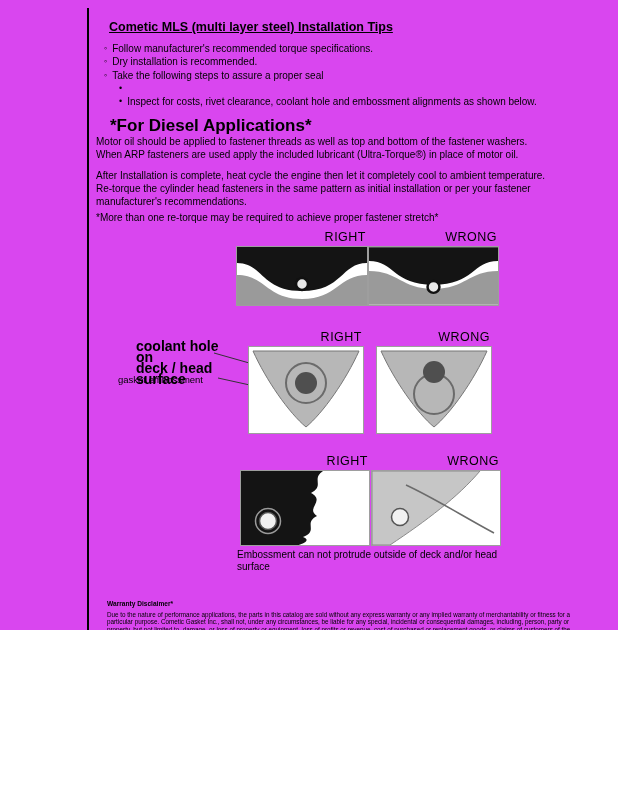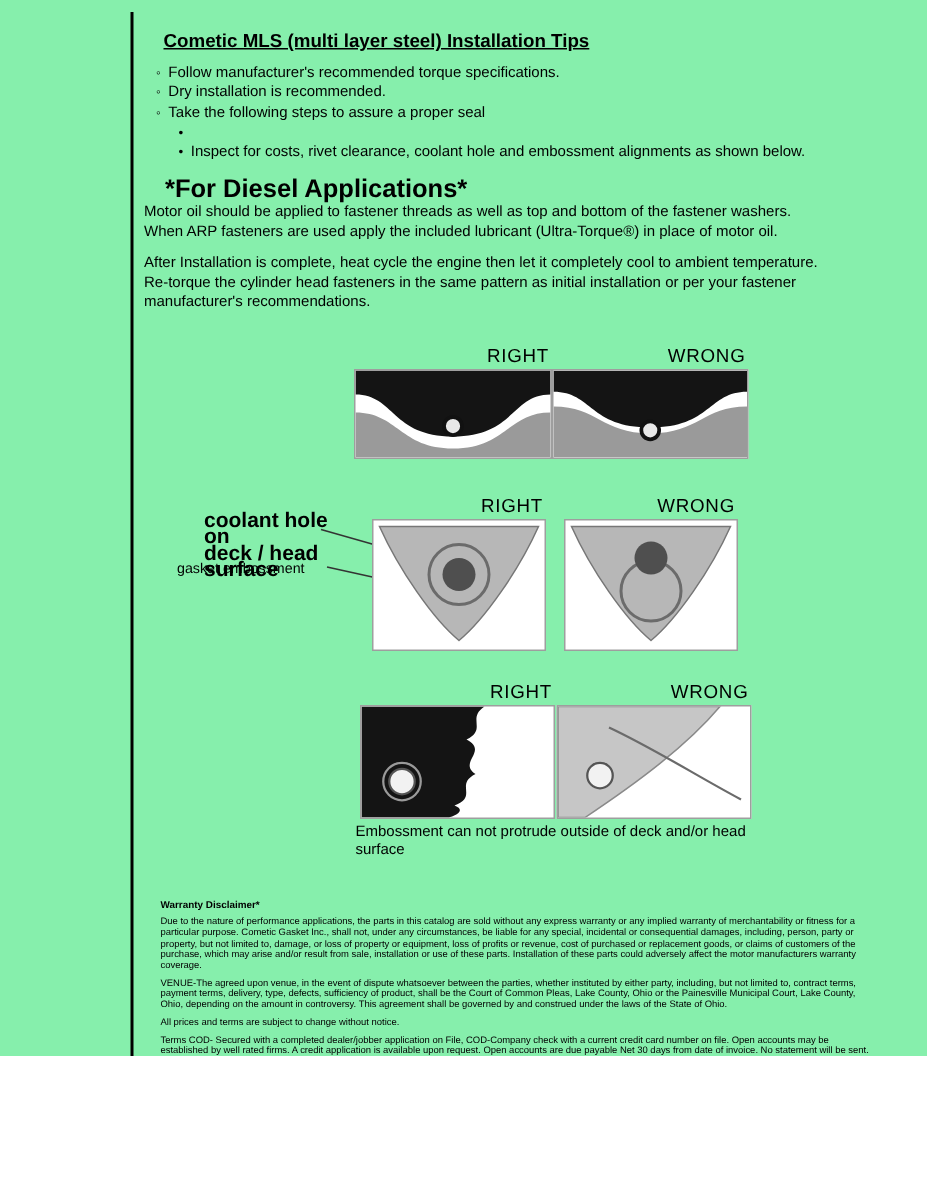--- a/index.html
+++ b/index.html
@@ -1,18 +1,18 @@
 <!DOCTYPE html>
 <html><head>
 <meta charset="utf-8">
 <style>
   * { margin:0; padding:0; box-sizing:border-box; }
   html,body { background:#ffffff; }
   .page {
-    position:relative; width:618px; height:704px; background:#86efac;
+    position:relative; width:618px; height:630px; background:#d946ef;
     font-family:"Liberation Sans", sans-serif; color:#000; overflow:hidden;
   }
   .left-rule { position:absolute; left:87px; top:8px; width:2px; height:778px; background:#000; }
 
   .title { position:absolute; left:109px; top:20px; font-size:12.5px; font-weight:bold; text-decoration:underline; white-space:nowrap; }
 
   .bullets { position:absolute; left:104px; top:43px; font-size:10px; line-height:11.5px; width:470px; }
   .bullet-line { display:flex; gap:5px; margin-bottom:1.8px; }
   .bullet-line.l2 { margin-left:15px; }
   .marker { flex:0 0 auto; font-size:9px; line-height:11.5px; }
@@ -64,20 +64,21 @@
     </div>
     <div class="bullet-line l2">
       <span class="marker">•</span>
       <span>Inspect for costs, rivet clearance, coolant hole and embossment alignments as shown below.</span>
     </div>
   </div>
 
   <div class="diesel-heading">*For Diesel Applications*</div>
   <div class="para para1">Motor oil should be applied to fastener threads as well as top and bottom of the fastener washers. When ARP fasteners are used apply the included lubricant (Ultra-Torque®) in place of motor oil.</div>
   <div class="para para2">After Installation is complete, heat cycle the engine then let it completely cool to ambient temperature. Re-torque the cylinder head fasteners in the same pattern as initial installation or per your fastener manufacturer's recommendations.</div>
+  <div class="para note">*More than one re-torque may be required to achieve proper fastener stretch*</div>
 
   <div class="dg-header" style="left:236px; top:230px; width:130px;">RIGHT</div>
   <div class="dg-header" style="left:368px; top:230px; width:129px;">WRONG</div>
 
   <div class="panel" style="left:236px; top:246px; width:132px; height:60px;">
     <svg viewBox="0 0 130 58" width="130" height="58">
       <path d="M0,58 V28 C28,28 30,52 65,52 C100,52 102,28 130,28 V58 Z" fill="#9a9a9a"></path>
       <path d="M0,0 H130 V16 C104,16 106,44 65,44 C24,44 26,16 0,16 Z" fill="#141414"></path>
       <circle cx="65" cy="37" r="6" fill="#e8e8e8" stroke="#111" stroke-width="2.5"></circle>
     </svg>

